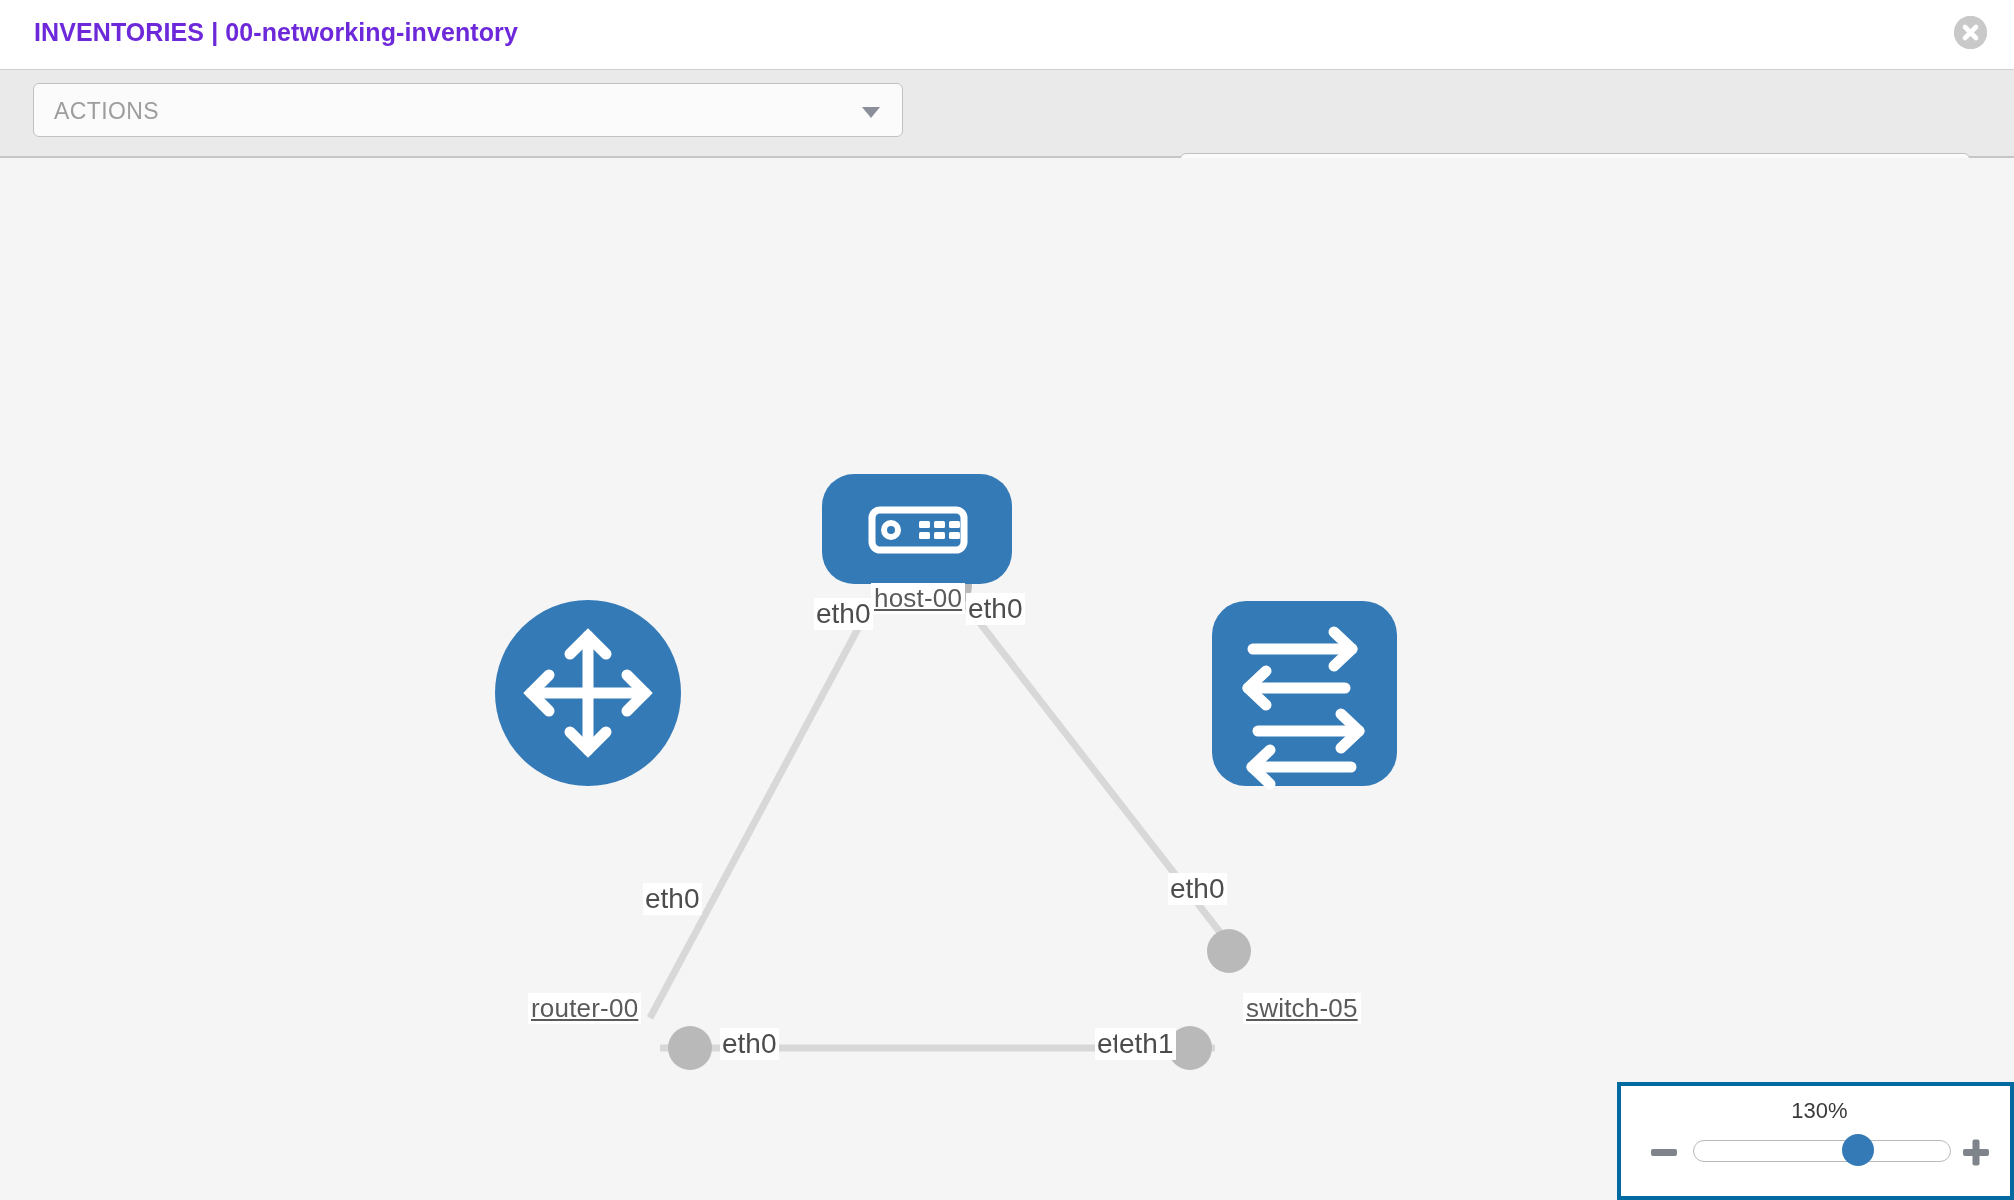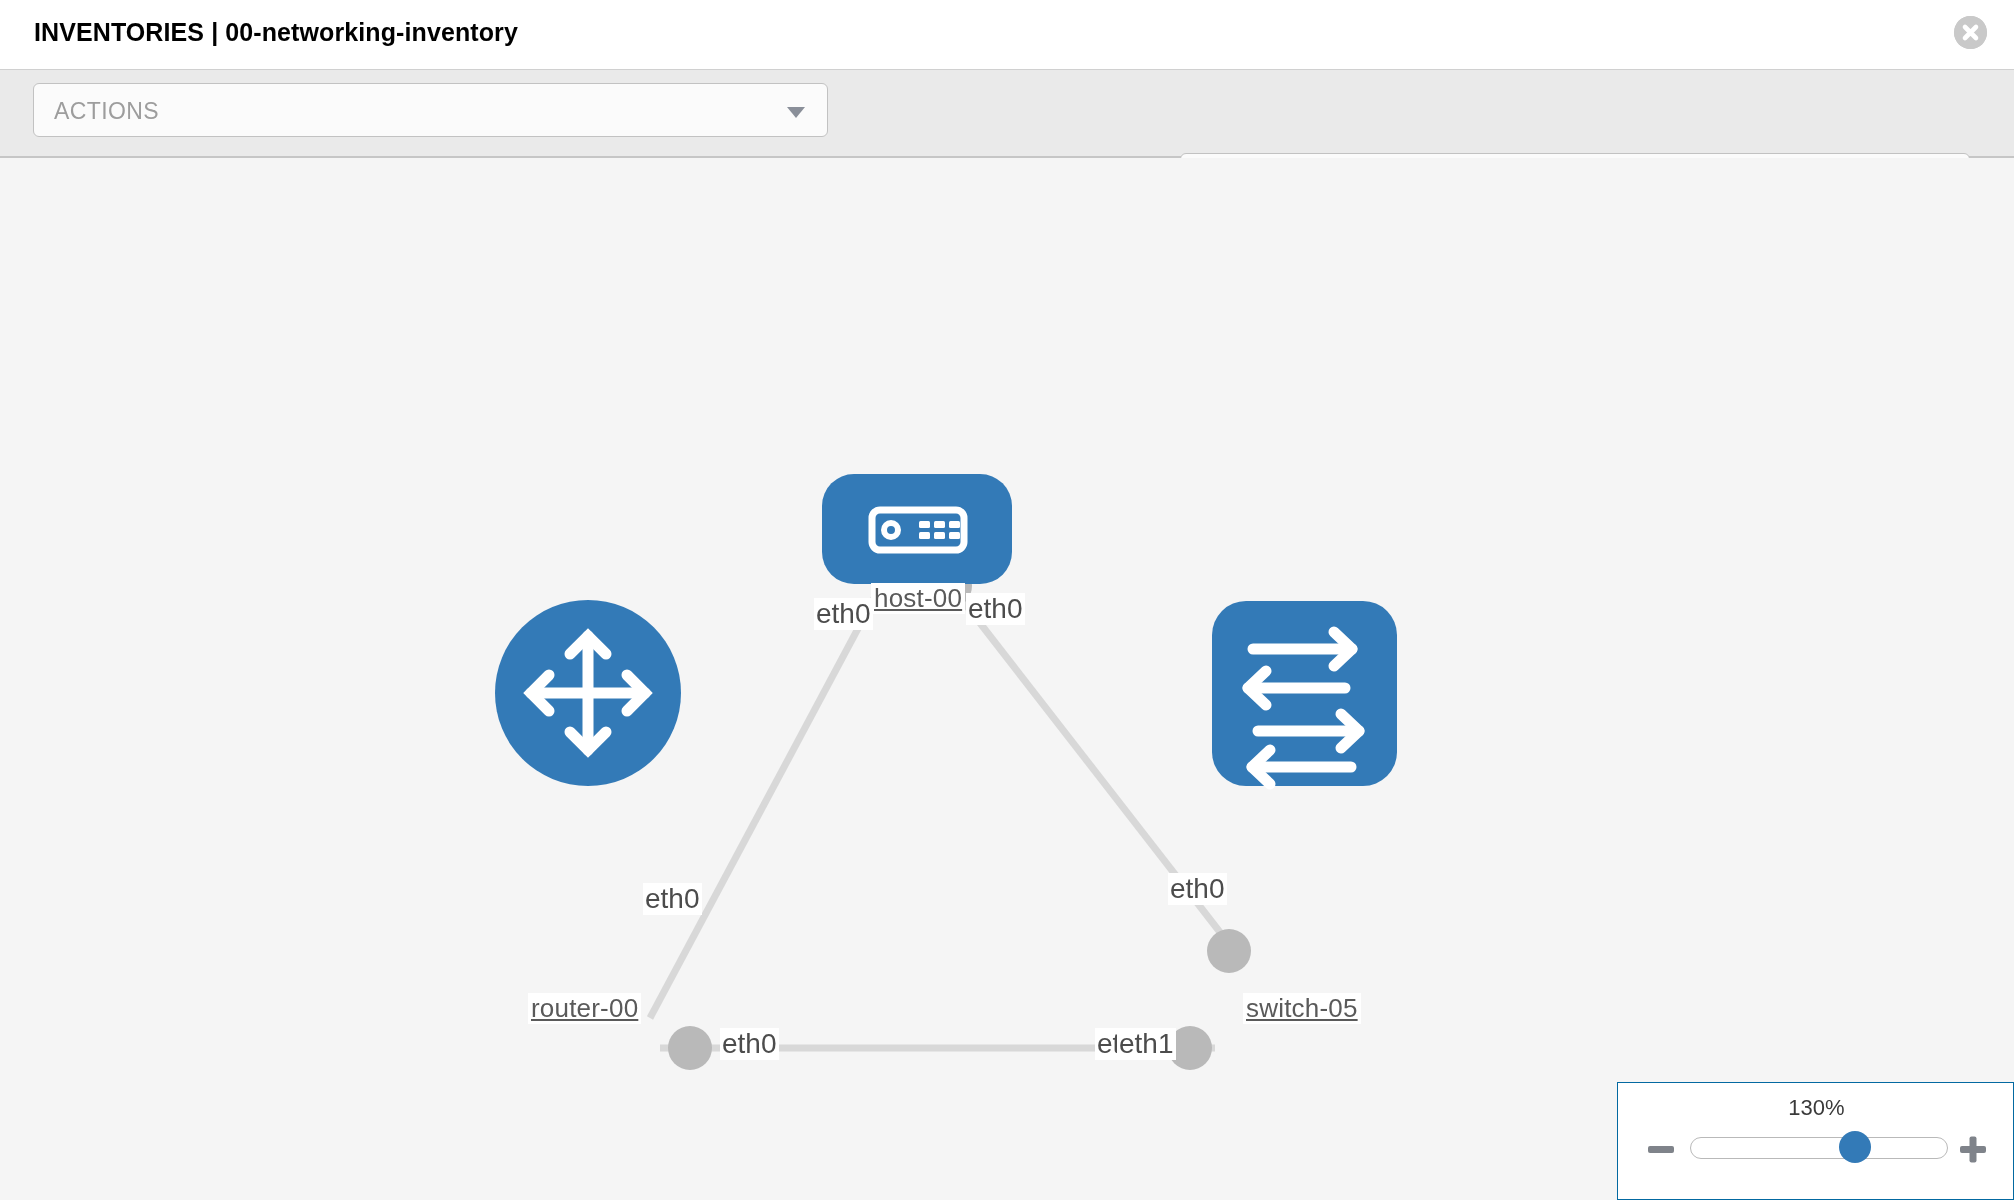--- a/index.html
+++ b/index.html
@@ -24,21 +24,21 @@
     background: #ffffff;
     border-bottom: 1px solid #d0d0d0;
     box-sizing: border-box;
   }
   .header-title {
     position: absolute;
     left: 34px;
     top: 18px;
     font-size: 25px;
     font-weight: bold;
-    color: #000000;
+    color: #6d28d9;
     letter-spacing: 0.1px;
     white-space: nowrap;
   }
   .close-btn {
     position: absolute;
     right: 27px;
     top: 16px;
     width: 33px;
     height: 33px;
     border-radius: 50%;
@@ -54,21 +54,21 @@
     width: 2014px;
     height: 88px;
     background: #eaeaea;
     border-bottom: 2px solid #c6c6c6;
     box-sizing: border-box;
   }
   .actions-select {
     position: absolute;
     left: 33px;
     top: 13px;
-    width: 795px;
+    width: 870px;
     height: 54px;
     background: #fbfbfb;
     border: 1px solid #c2c2c2;
     border-radius: 6px;
     box-sizing: border-box;
   }
   .actions-label {
     position: absolute;
     left: 20px;
     top: 14px;
@@ -156,21 +156,21 @@
   }
 
   
   .zoom-panel {
     position: absolute;
     left: 1617px;
     top: 1082px;
     width: 397px;
     height: 118px;
     background: #ffffff;
-    border: 1px solid #0369a1;
+    border: 4px solid #0369a1;
     box-sizing: border-box;
   }
   .zoom-value {
     position: absolute;
     top: 12px;
     left: 0;
     width: 397px;
     text-align: center;
     font-size: 22px;
     color: #3a3a3a;

